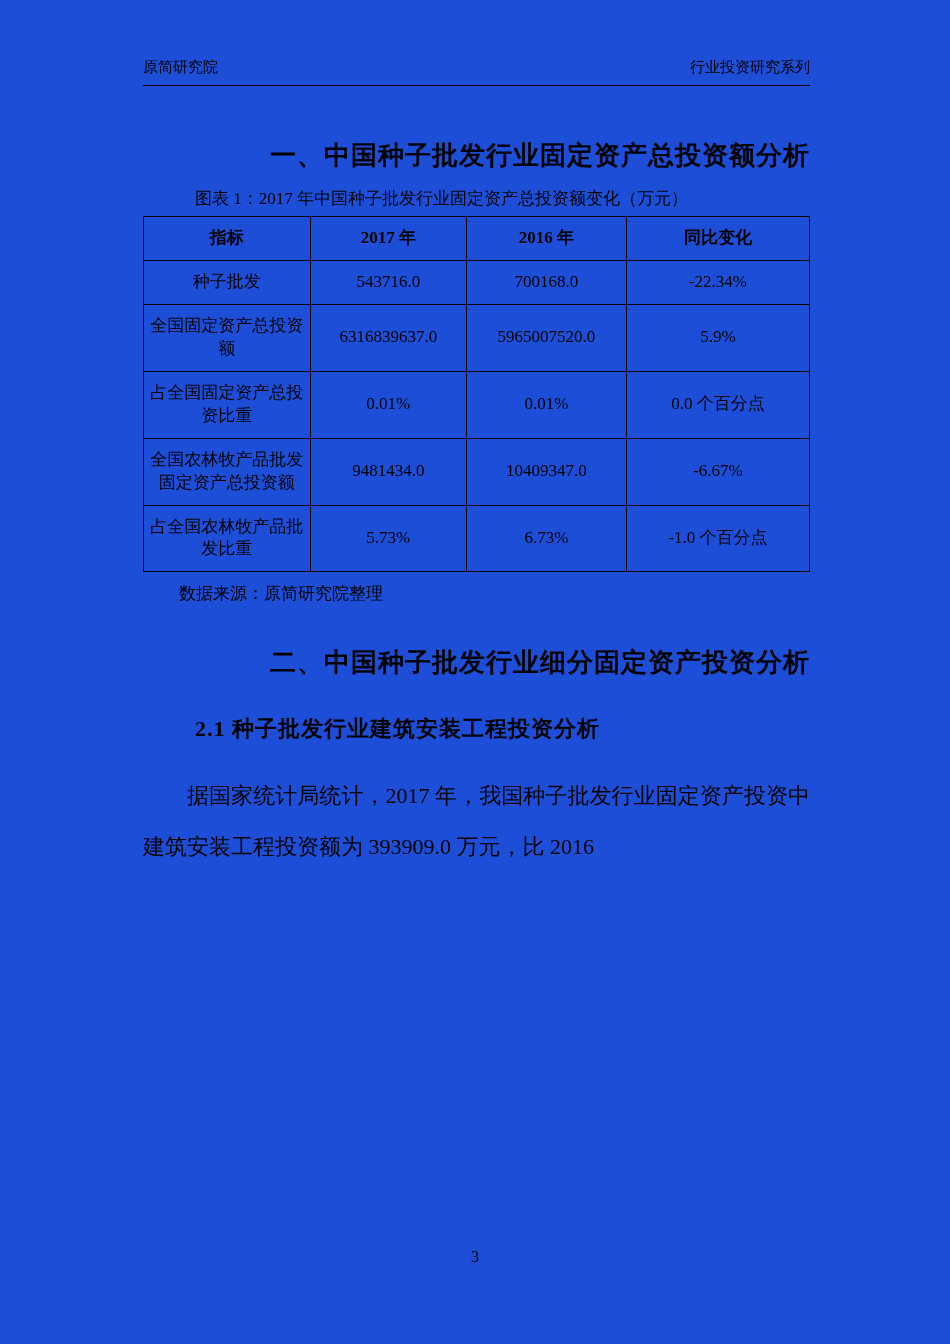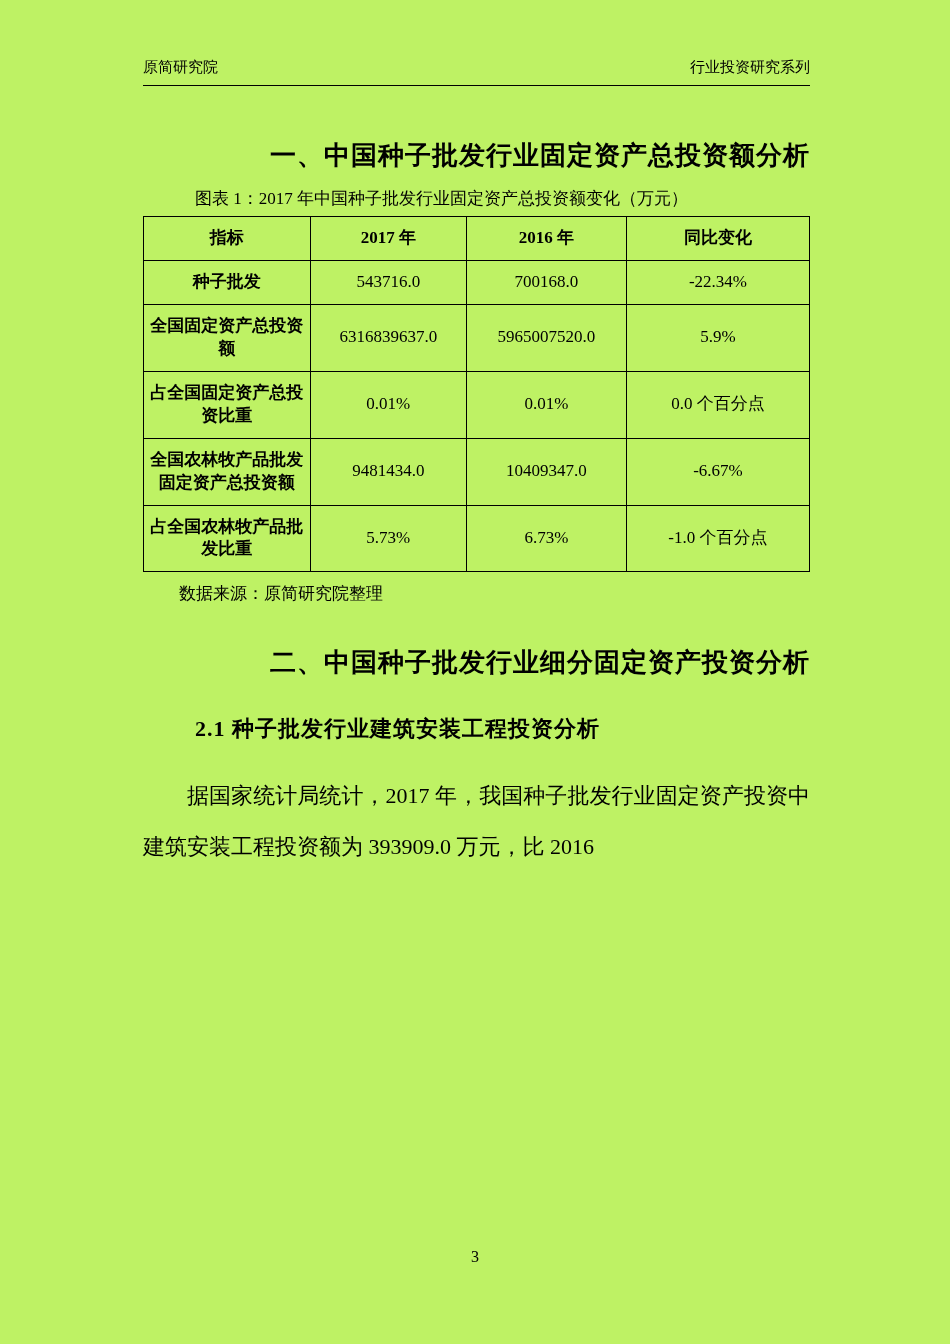--- a/index.html
+++ b/index.html
@@ -6,21 +6,21 @@
   html, body { background: #ffffff; }
   body {
     font-family: "Liberation Serif", "DejaVu Serif", serif;
     color: #000000;
   }
   .page {
     position: relative;
     width: 950px;
     height: 1344px;
     margin: 0 auto;
-    background: #bef264;
+    background: #1d4ed8;
     overflow: hidden;
   }
   .content {
     position: absolute;
     left: 143px;
     right: 140px;
     top: 58px;
   }
   .page-header {
     display: flex;
@@ -60,21 +60,21 @@
   table.data-table th,
   table.data-table td {
     border: 1.5px solid #000000;
     text-align: center;
     vertical-align: middle;
     font-size: 17px;
     padding: 10px 6px;
     line-height: 1.35;
   }
   table.data-table th { font-weight: bold; font-size: 17px; }
-  table.data-table td.row-label { font-weight: bold; }
+  table.data-table td.row-label { font-weight: normal; }
   col.c-label  { width: 25%; }
   col.c-2017   { width: 23.5%; }
   col.c-2016   { width: 24%; }
   col.c-change { width: 27.5%; }
   .table-source {
     margin-top: 10px;
     font-size: 17px;
     padding-left: 36px;
   }
   .section2-title {

